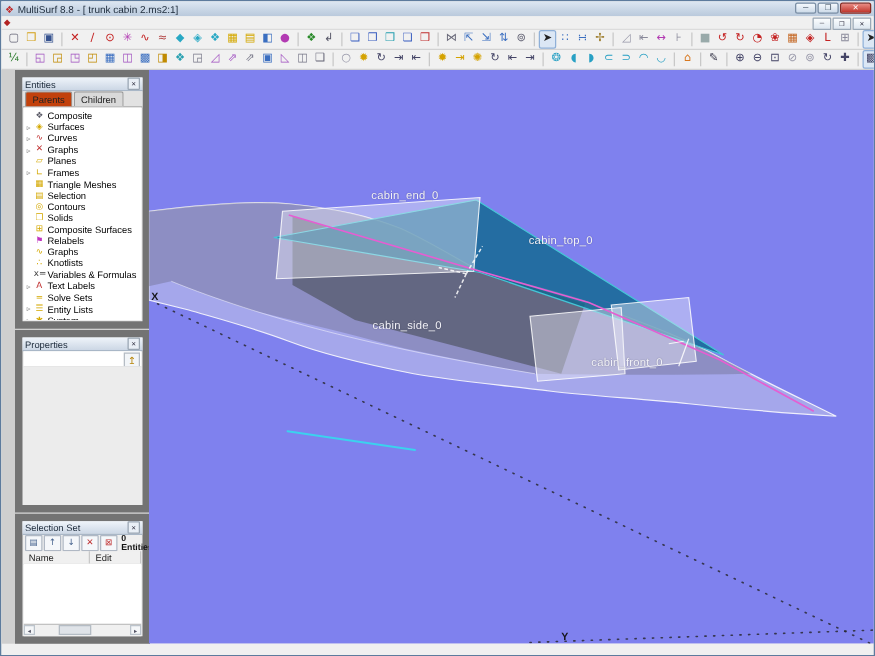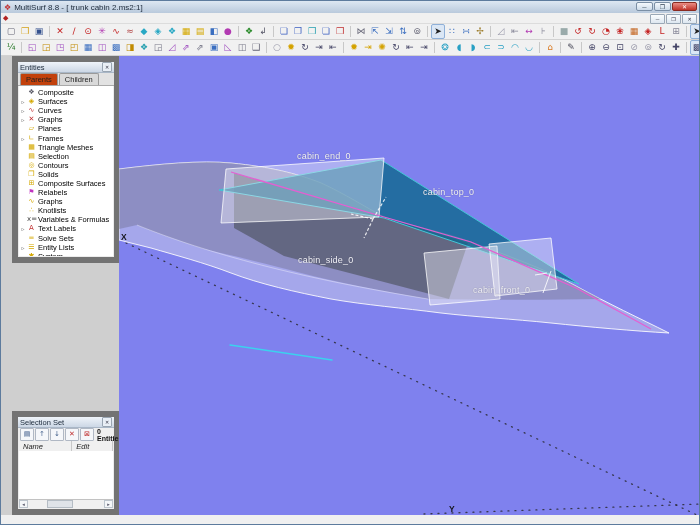--- a/index.html
+++ b/index.html
@@ -63,21 +63,21 @@
     font-family:"DejaVu Sans",sans-serif;}
   #prop-body{position:absolute;top:23px;left:1px;right:1px;bottom:1px;background:#ececec;}
   
   #selection-tools{position:absolute;top:11px;left:1px;right:1px;height:13px;display:flex;
     align-items:center;padding-left:1px;background:#efefef;}
   .sbtn{width:12px;height:11px;display:inline-flex;align-items:center;justify-content:center;
     border:1px solid #b0b8c4;background:#f5f7fa;margin-right:1px;border-radius:1px;flex:none;}
   .sbtn .tbg{font-size:7px;}
   #selection-count{font-size:7px;font-weight:bold;color:#111;margin-left:2px;}
   #selection-cols{position:absolute;top:24px;left:1px;right:1px;height:10px;background:#f0f0f0;
-    border-bottom:1px solid #c2c2c2;display:flex;font-size:7.5px;color:#222;font-style:italic;}
+    border-bottom:1px solid #c2c2c2;display:flex;font-size:7.5px;color:#222;}
   .scol{display:flex;align-items:center;padding-left:4px;border-right:1px solid #c8c8c8;box-sizing:border-box;}
   #selection-list{position:absolute;top:34px;left:1px;right:1px;bottom:9px;background:#fff;}
   #sel-scroll{position:absolute;left:1px;right:1px;bottom:0;height:9px;background:#f0f0f0;
     border-top:1px solid #c2c2c2;}
   .sarrow{position:absolute;top:0;width:9px;height:8px;display:flex;align-items:center;justify-content:center;
     font-size:5px;color:#556;border:1px solid #bcc4cc;background:#f4f6f8;box-sizing:border-box;}
   #sarrow-l{left:0;} #sarrow-r{right:0;}
   #sthumb{position:absolute;left:28px;top:0;width:26px;height:8px;background:#dfe3e8;
     border:1px solid #b4bcc4;box-sizing:border-box;}
   
@@ -522,20 +522,30 @@
             <span class="tlbl">System</span>
           </div>
           <div class="trow">
             <span class="texp">▹</span>
             <span class="tico" style="color: rgb(58, 154, 58);">Ψ</span>
             <span class="tlbl">No Dependents</span>
           </div>
         </div>
     </div>
 
+    <div id="properties-panel" class="panel">
+      <div class="phead">
+        <span class="ptitle">Properties</span>
+        <span class="pclose">✕</span>
+      </div>
+      <div id="prop-field">
+        <span id="prop-btn">↥</span>
+      </div>
+      <div id="prop-body"></div>
+    </div>
 
     <div id="selection-panel" class="panel">
       <div class="phead">
         <span class="ptitle">Selection Set</span>
         <span class="pclose">✕</span>
       </div>
       <div id="selection-tools">
           <span class="sbtn">
             <i class="tbg" style="color: rgb(68, 97, 140);">▤</i>
           </span>

